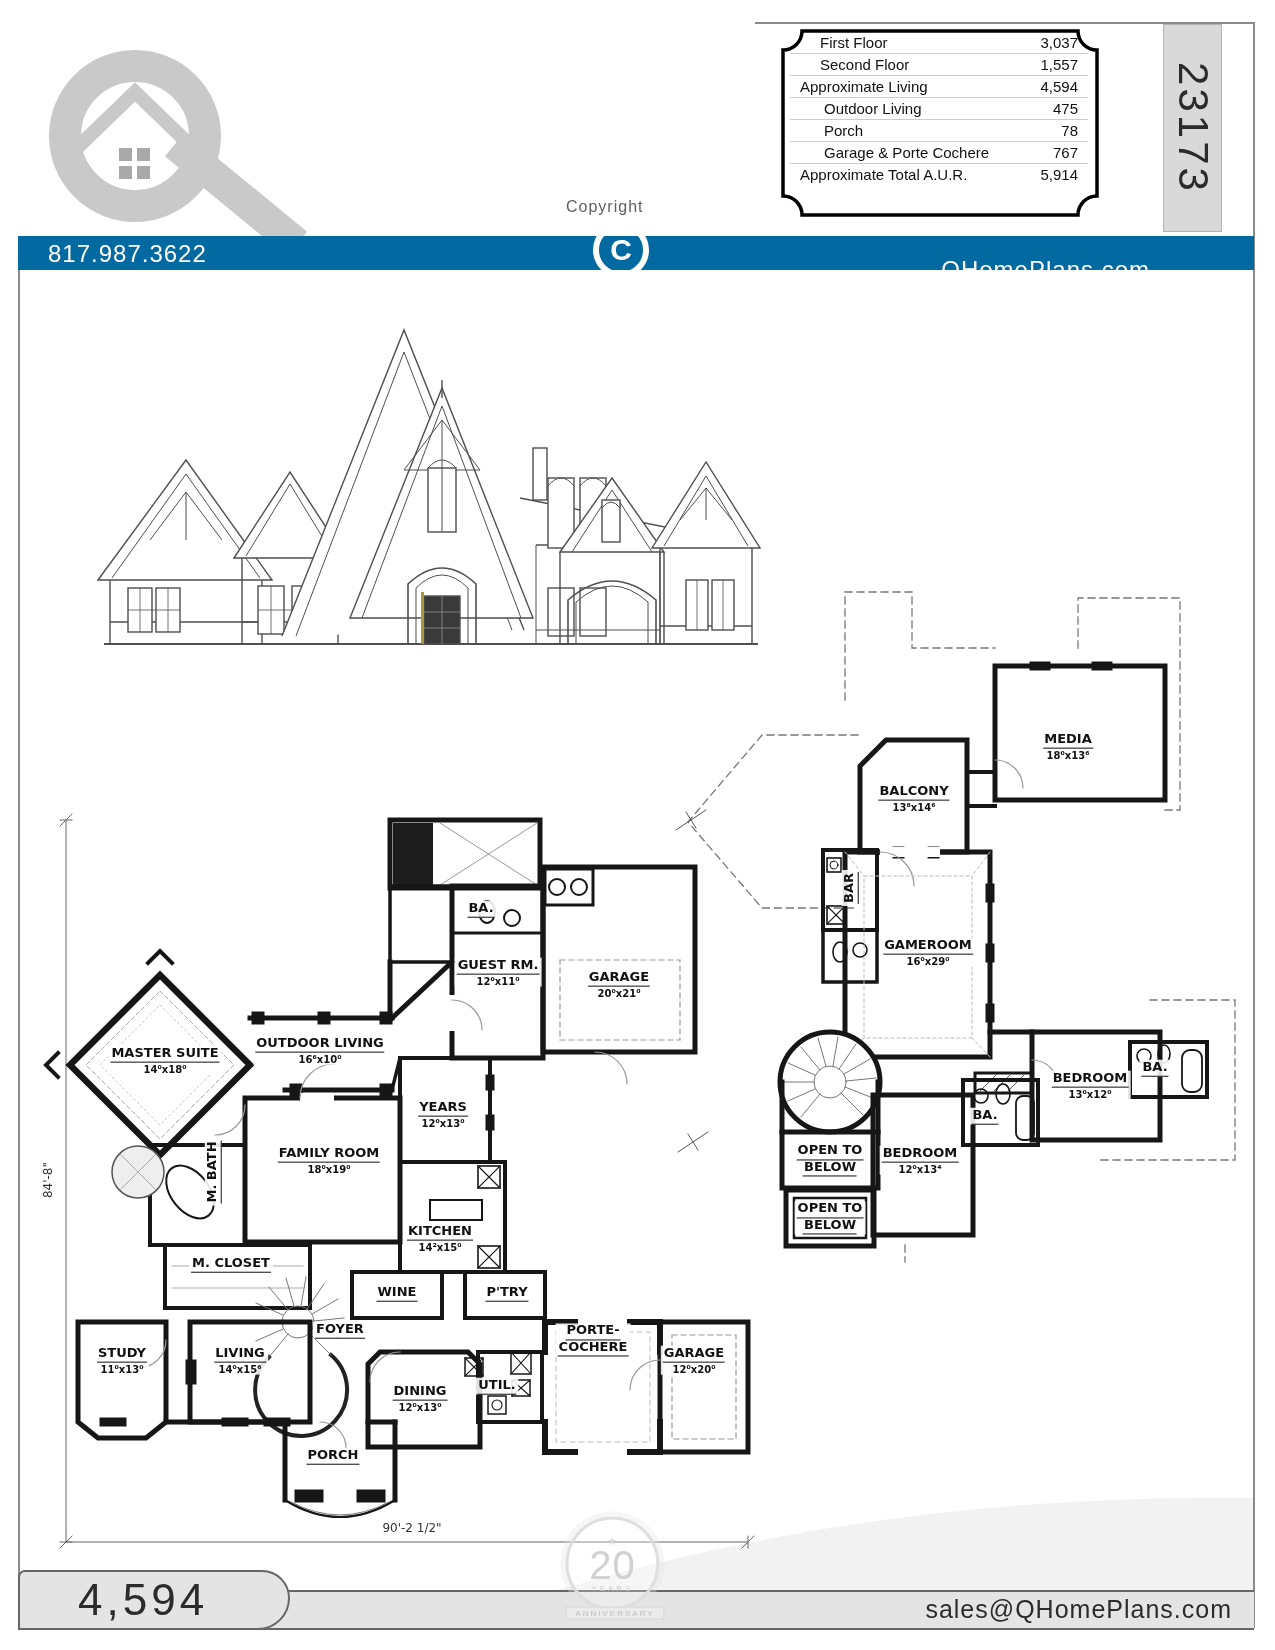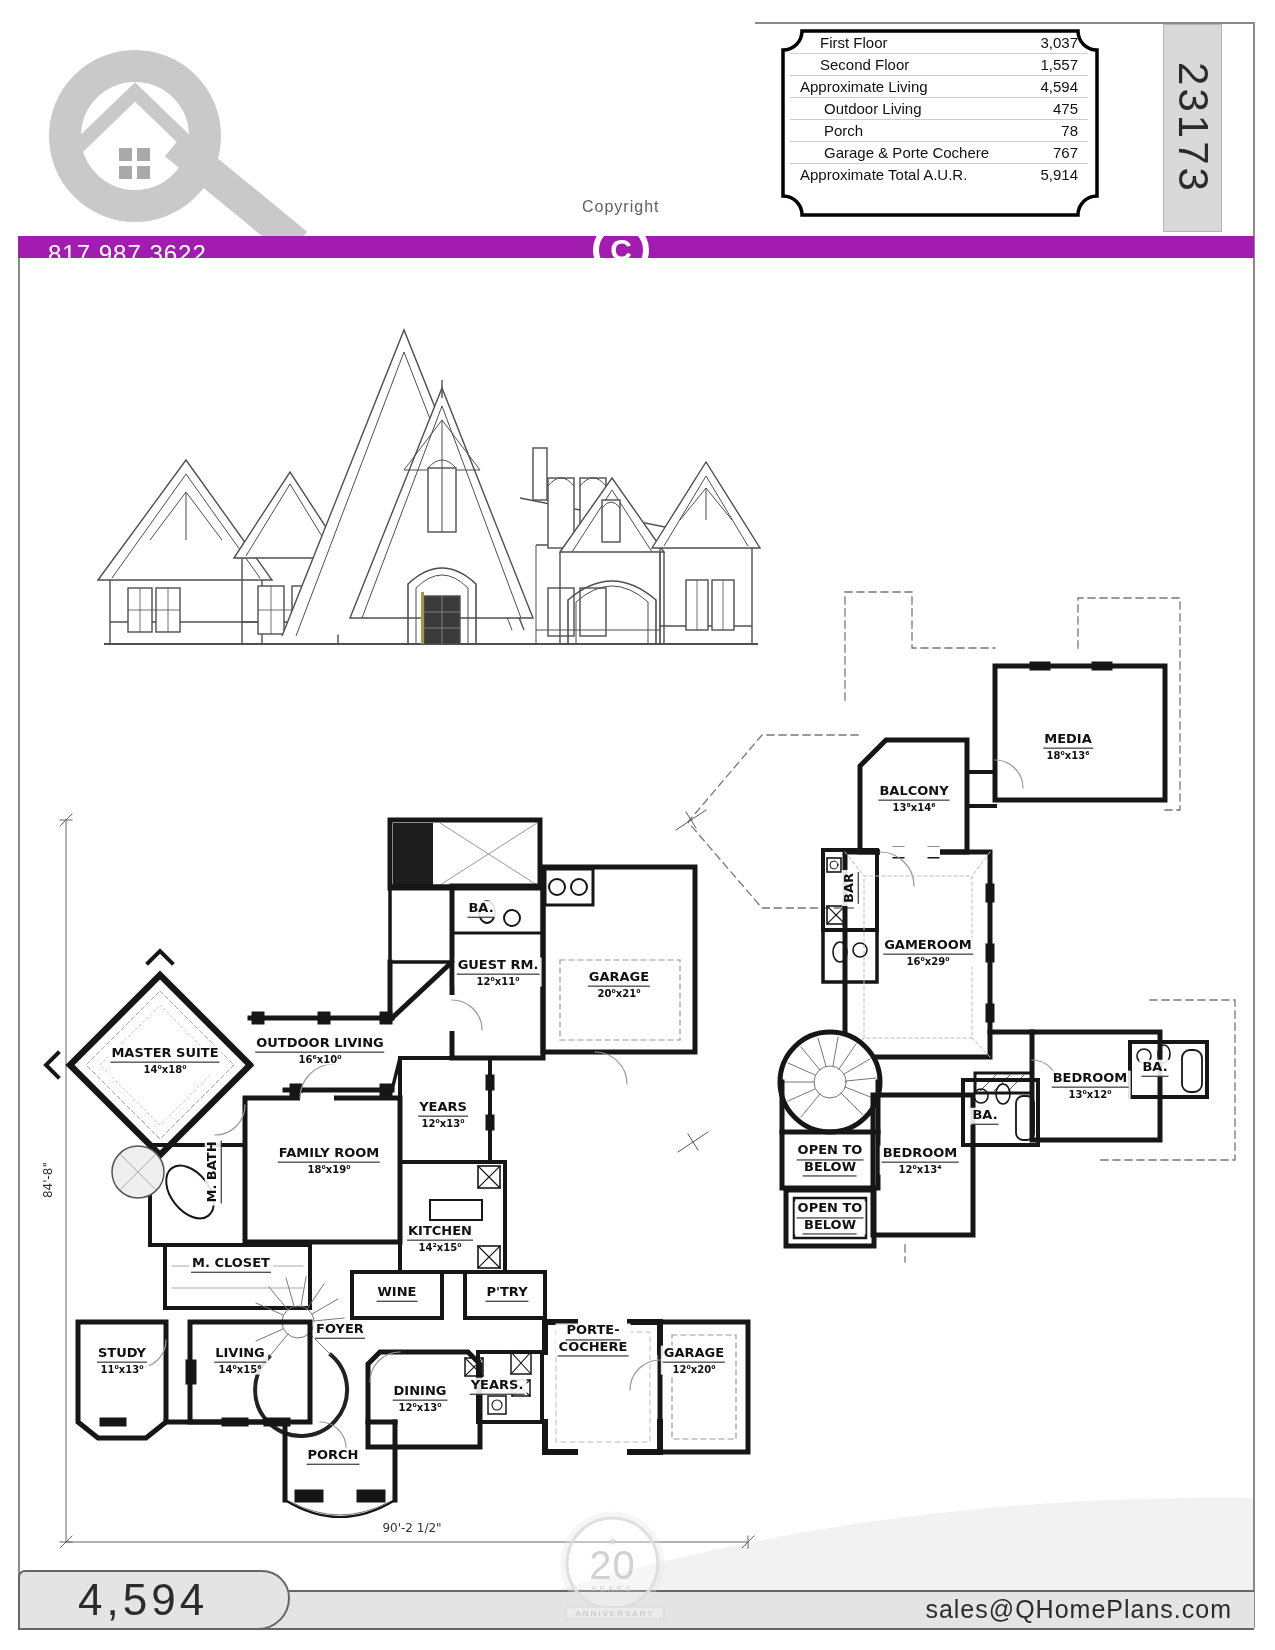--- a/index.html
+++ b/index.html
@@ -4,25 +4,25 @@
 <style>
   html,body{margin:0;padding:0;background:#fff;}
   .page{position:relative;width:1275px;height:1650px;background:#fff;overflow:hidden;
         font-family:"Liberation Sans",sans-serif;}
   svg{display:block;}
   .abs{position:absolute;}
 
   
   .logo-text{position:absolute;left:252px;top:100px;font-family:"Liberation Serif",serif;
              font-size:58px;color:#c3c3c3;letter-spacing:2px;}
-  .copyright-word{position:absolute;left:566px;top:198px;font-size:16px;color:#5f5f5f;letter-spacing:1px;margin-left:16px;}
+  .copyright-word{position:absolute;left:566px;top:198px;font-size:16px;color:#5f5f5f;letter-spacing:1px;}
   .c-ring{position:absolute;left:593px;top:222px;width:44px;height:44px;border:6px solid #fff;
           border-radius:50%;display:flex;align-items:center;justify-content:center;
           font-size:30px;font-weight:bold;color:#fff;z-index:6;}
-  .banner{position:absolute;left:18px;top:236px;width:1236px;height:22px;background:#a21caf;z-index:5;}
+  .banner{position:absolute;left:18px;top:236px;width:1236px;height:34px;background:#0369a1;z-index:5;}
   .banner .phone{position:absolute;left:30px;top:4px;font-size:24px;color:#fff;letter-spacing:1px;}
   .banner .site{position:absolute;right:104px;top:4px;font-size:24px;color:#fff;letter-spacing:1px;margin-top:16px;}
 
   
   .areas{position:absolute;left:780px;top:28px;width:320px;height:190px;z-index:4;}
   .areas .frame{position:absolute;left:0;top:0;}
   .areas .inner{position:absolute;left:10px;top:4px;width:298px;}
   .atitle{font-size:27px;color:#111;padding:4px 10px 3px;border-bottom:2px solid #9a9a9a;}
   .arow{display:flex;justify-content:space-between;font-size:15px;color:#111;
         padding:1.5px 10px;border-top:1px solid #ccc;line-height:18px;}
@@ -460,21 +460,21 @@
   </div>
   <div class="rlabel" style="left:240px;top:1360px">
     <span class="nm">LIVING</span>
     <span class="dm">14⁰x15⁶</span>
   </div>
   <div class="rlabel" style="left:420px;top:1398px">
     <span class="nm">DINING</span>
     <span class="dm">12⁰x13⁰</span>
   </div>
   <div class="rlabel" style="left:497px;top:1386px">
-    <span class="nm">YEARS.</span>
+    <span class="nm">UTIL.</span>
   </div>
   <div class="rlabel" style="left:593px;top:1340px">
     <span class="nm">PORTE-</span>
     <span class="nm">COCHERE</span>
   </div>
   <div class="rlabel" style="left:694px;top:1360px">
     <span class="nm">GARAGE</span>
     <span class="dm">12⁰x20⁰</span>
   </div>
   <div class="rlabel" style="left:333px;top:1456px">

